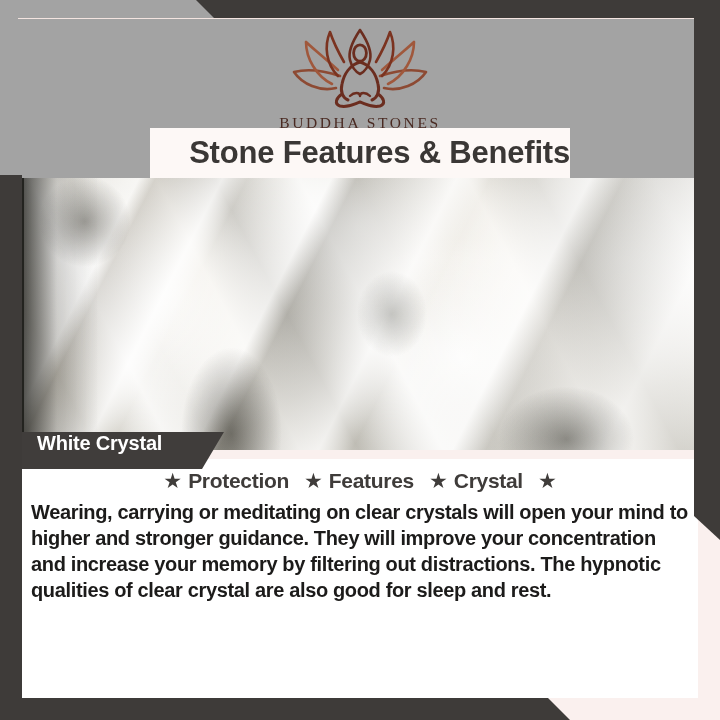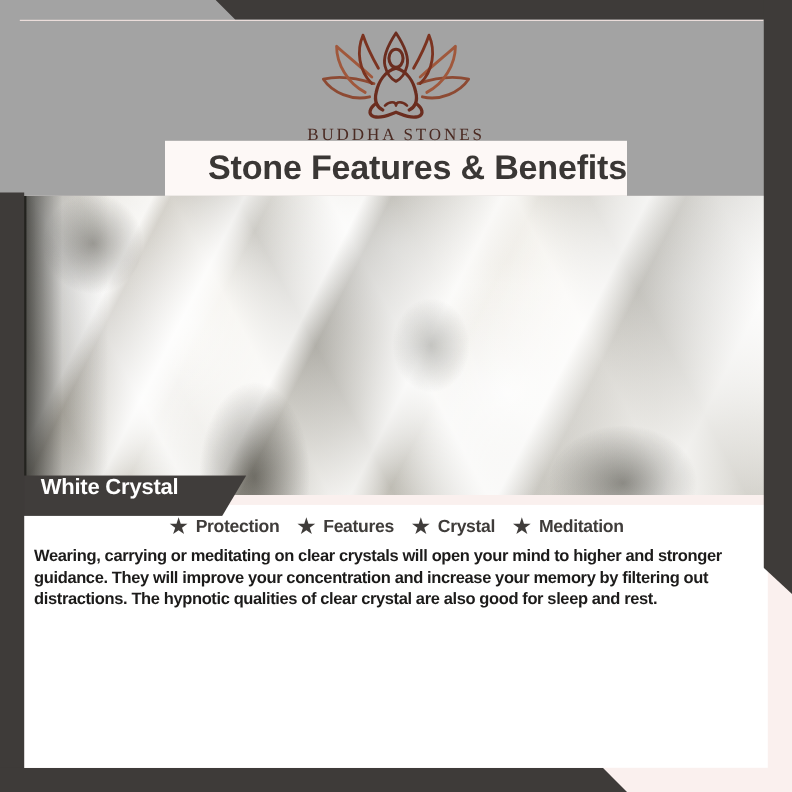--- a/index.html
+++ b/index.html
@@ -213,28 +213,28 @@
     margin: 0 5px;
   }
   .benefit .star {
     font-size: 21px;
     color: #3f3c3a;
     line-height: 1;
     position: relative;
     top: -1px;
   }
   .benefit .benefit-label {
-    font-size: 16px;
+    font-size: 21px;
     font-weight: bold;
     color: #3f3c3a;
     letter-spacing: -0.3px;
   }
   .body-paragraph {
     margin: 6px 10px 0 9px;
-    font-size: 15px;
+    font-size: 20px;
     line-height: 1.30;
     color: #1c1b1a;
     font-weight: bold;
     letter-spacing: -0.35px;
     text-align: left;
     hyphens: manual;
   }
 </style>
 </head>
 <body>
@@ -301,21 +301,20 @@
       <span class="benefit">
         <span class="star">★</span>
         <span class="benefit-label">Features</span>
       </span>
       <span class="benefit">
         <span class="star">★</span>
         <span class="benefit-label">Crystal</span>
       </span>
       <span class="benefit">
         <span class="star">★</span>
-        <span class="benefit-label">Meditation</span>
       </span>
     </div>
 
     <p class="body-paragraph">Wearing, carrying or meditating on clear crystals will open your mind to higher and stronger guidance. They will improve your concentration and increase your memory by filtering out distractions. The hypnotic qualities of clear crystal are also good for sleep and rest.</p>
   </div>
 
   <div class="frame-top"></div>
   <div class="frame-right"></div>
   <div class="frame-left"></div>
   <div class="frame-bottom"></div>

